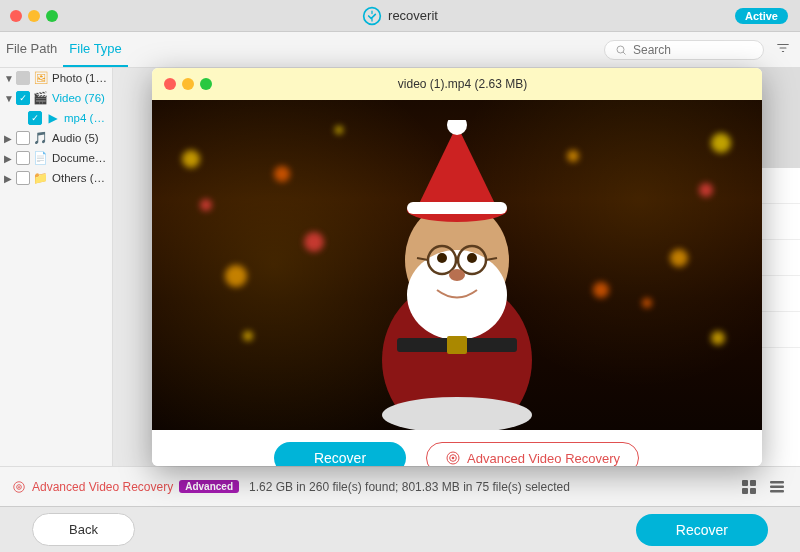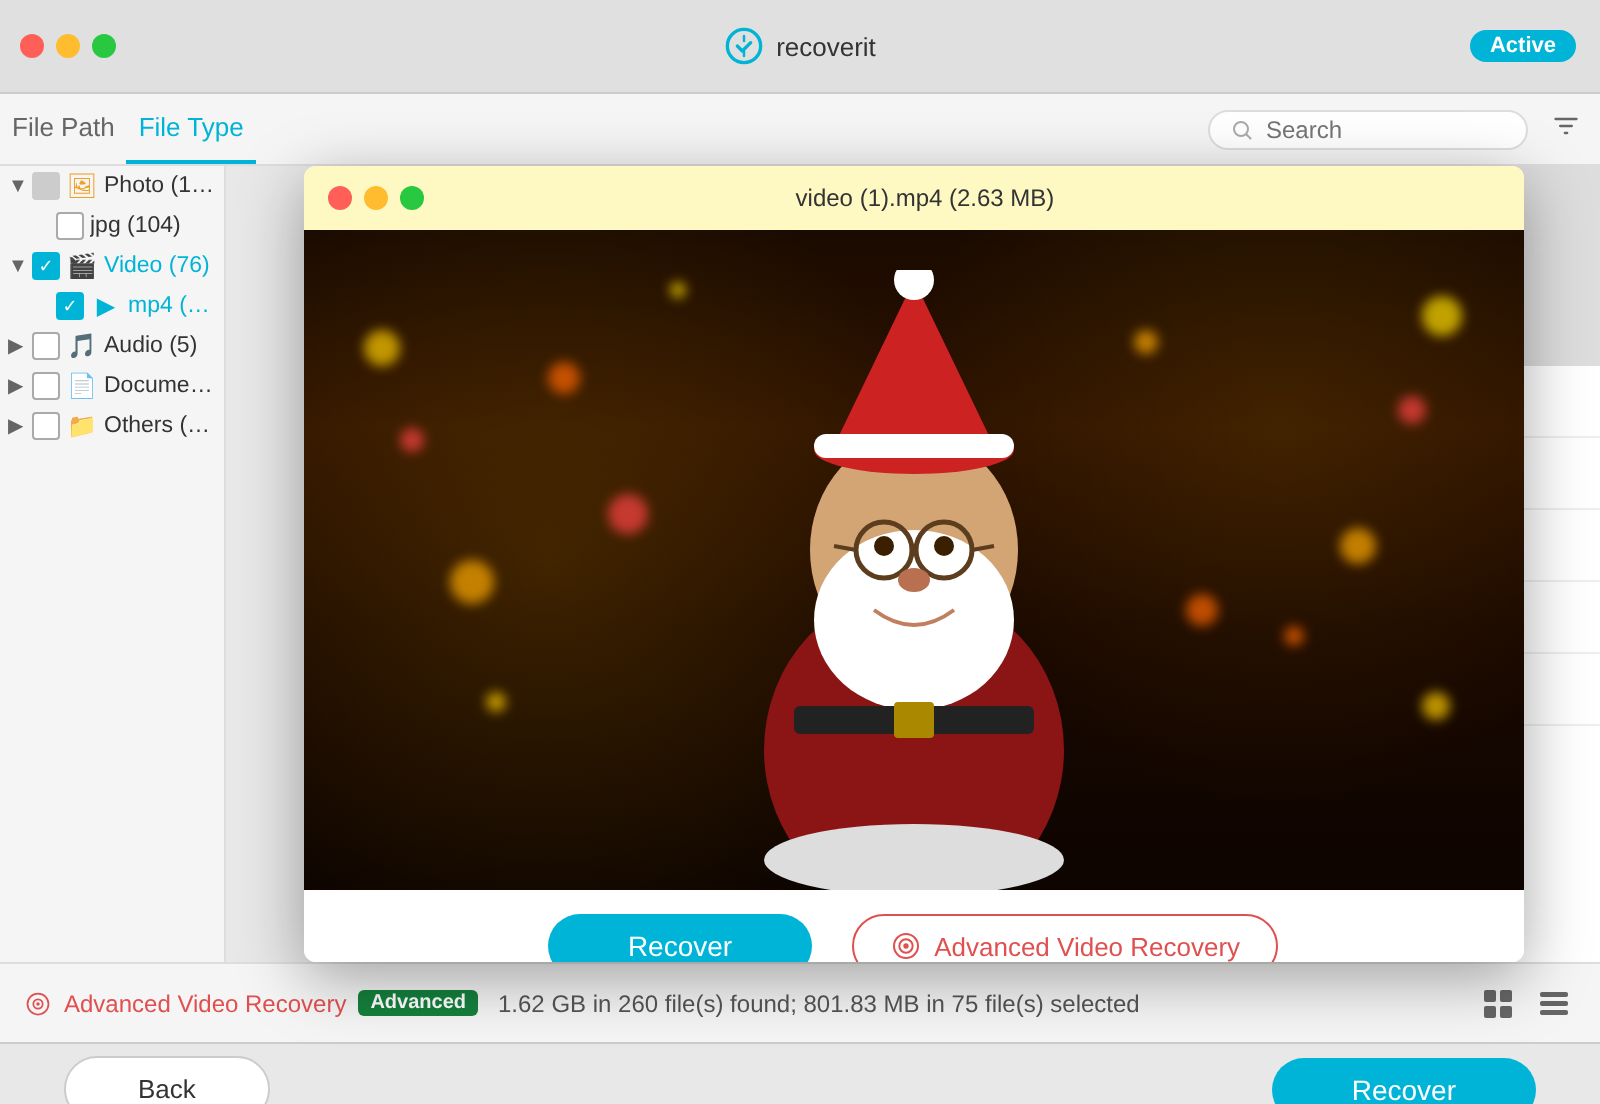--- a/index.html
+++ b/index.html
@@ -7,21 +7,21 @@
       font-family: -apple-system, BlinkMacSystemFont, 'Segoe UI', sans-serif;
       background: #e8e8e8;
       width: 800px;
       height: 552px;
       overflow: hidden;
       position: relative;
     }
 
     
     .title-bar {
-      height: 47px;
+      height: 32px;
       background: #e0e0e0;
       display: flex;
       align-items: center;
       justify-content: center;
       position: relative;
       border-bottom: 1px solid #ccc;
     }
     .traffic-lights {
       position: absolute;
       left: 10px;
@@ -314,21 +314,21 @@
     }
     .advanced-video-tag {
       display: flex;
       align-items: center;
       gap: 6px;
       color: #e05050;
       font-weight: 500;
       font-size: 12px;
     }
     .adv-badge {
-      background: #15803d;
+      background: #a21caf;
       color: white;
       font-size: 10px;
       font-weight: 700;
       padding: 1px 6px;
       border-radius: 3px;
     }
 
     .view-icons {
       margin-left: auto;
       display: flex;
@@ -460,24 +460,20 @@
 
   <div class="sidebar">
 
     <div class="tree-item">
       <span class="chevron">▼</span>
       <div class="checkbox partial"></div>
       <span class="item-icon icon-photo">🖼</span>
       <span class="item-label">Photo (104)</span>
     </div>
 
-    <div class="tree-item child">
-      <div class="checkbox"></div>
-      <span class="item-label">jpg (104)</span>
-    </div>
 
     <div class="tree-item video-selected">
       <span class="chevron">▼</span>
       <div class="checkbox checked">✓</div>
       <span class="item-icon icon-video">🎬</span>
       <span class="item-label">Video (76)</span>
     </div>
 
     <div class="tree-item child mp4-item">
       <div class="checkbox checked">✓</div>

